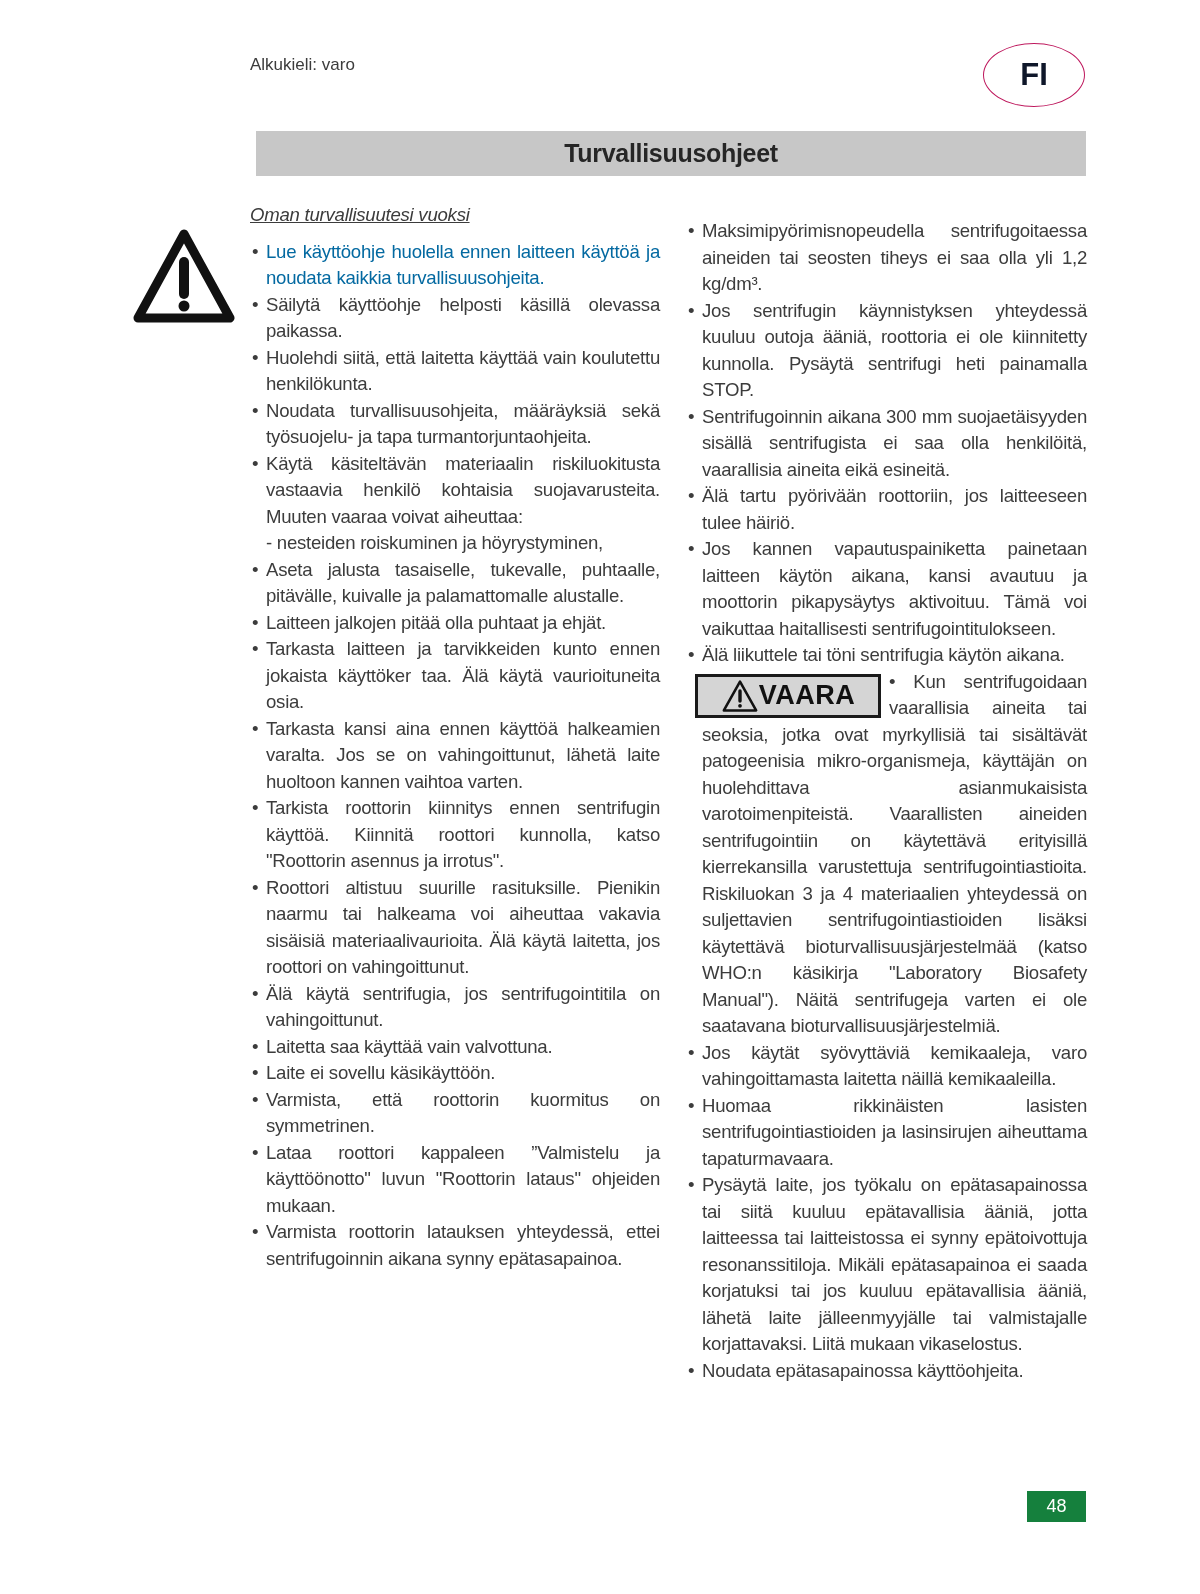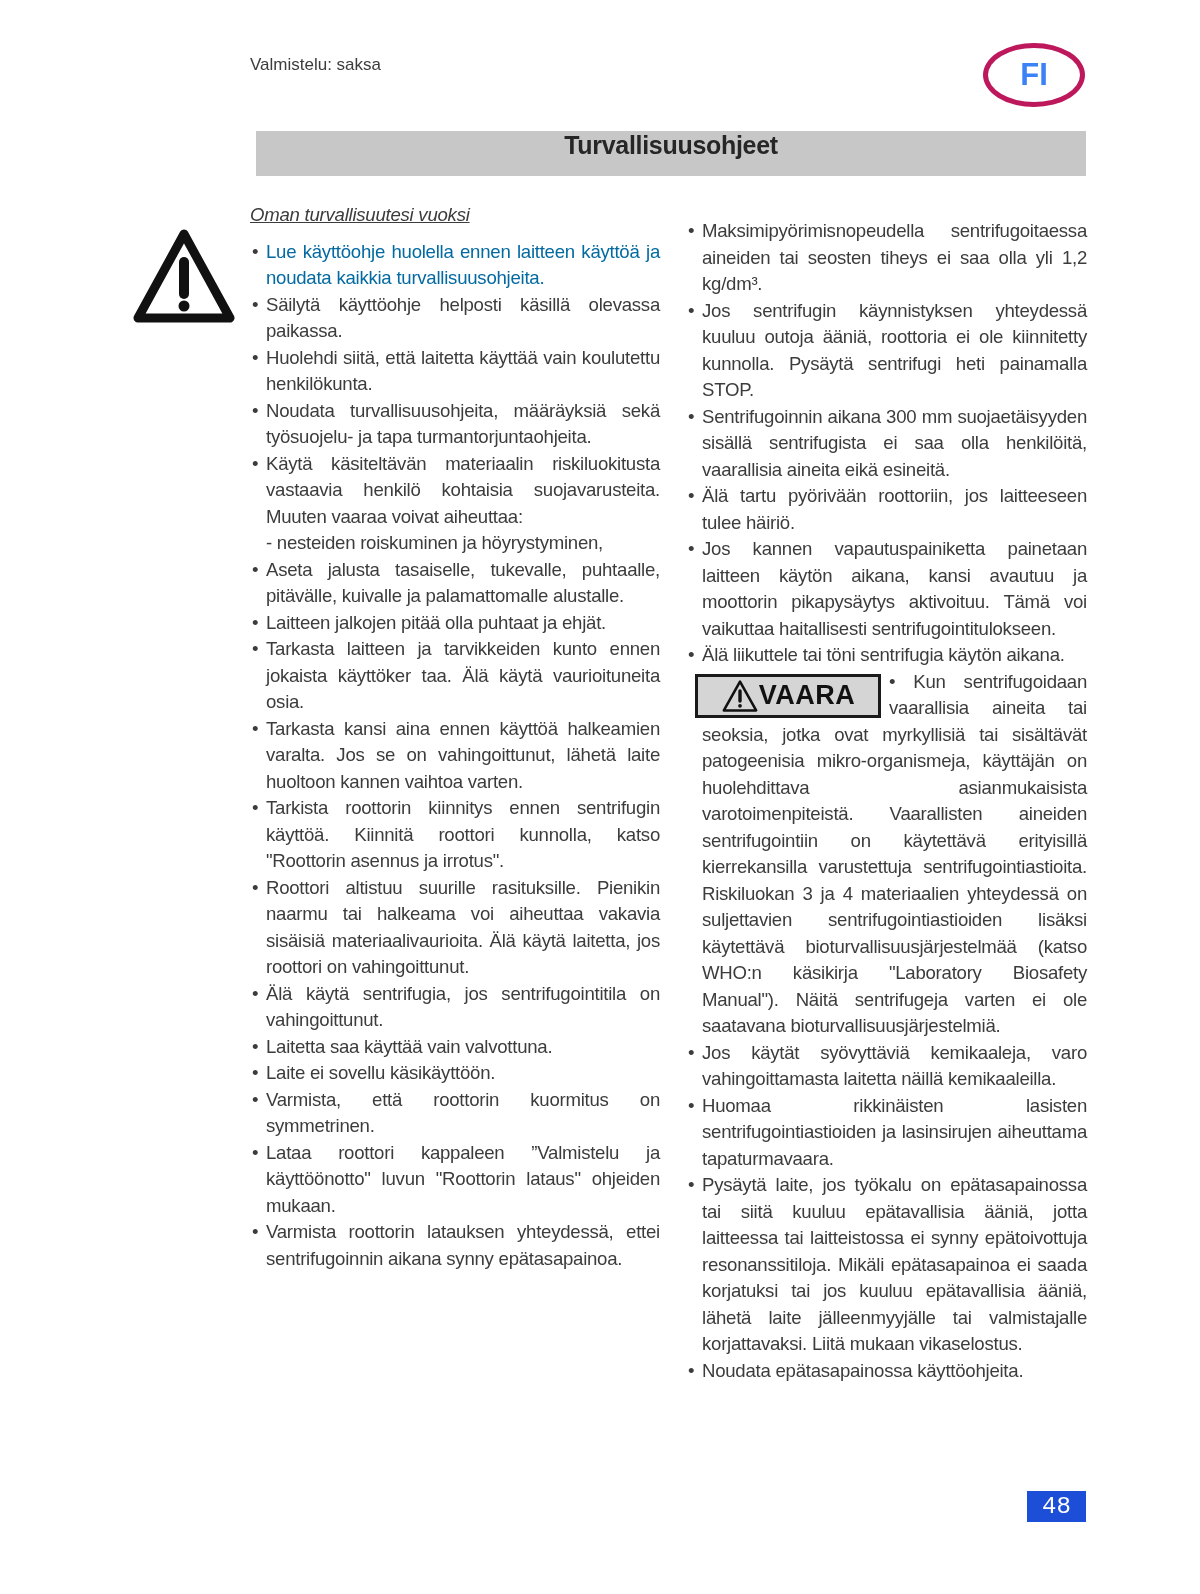--- a/index.html
+++ b/index.html
@@ -6,27 +6,27 @@
   body { background:#e9e9e9; font-family:"Liberation Sans", sans-serif; }
   .page {
     position:relative; width:1200px; height:1594px; background:#ffffff;
     margin:0 auto; overflow:hidden; color:#3c3c3c;
   }
   .header-left {
     position:absolute; left:250px; top:55px; font-size:17px; color:#3c3c3c;
   }
   .fi-badge {
     position:absolute; left:983px; top:43px; width:102px; height:64px;
-    border:5px solid #be185d; border-radius:50%;
+    border:1px solid #be185d; border-radius:50%;
     display:flex; align-items:center; justify-content:center;
-    font-size:31px; font-weight:bold; color:#3b82f6; letter-spacing:0px;
+    font-size:31px; font-weight:bold; color:#0f172a; letter-spacing:0px;
   }
   .title-bar {
     position:absolute; left:256px; top:131px; width:830px; height:45px;
-    background:#c7c7c7; display:flex; align-items:flex-start; justify-content:center;
+    background:#c7c7c7; display:flex; align-items:center; justify-content:center;
   }
   .title-bar .title {
     font-size:25px; font-weight:bold; color:#262626; letter-spacing:-0.3px;
   }
   .big-triangle {
     position:absolute; left:131px; top:226px; width:106px; height:102px;
   }
   .col {
     position:absolute; font-size:18.6px; line-height:26.5px; letter-spacing:-0.25px;
     color:#3c3c3c; text-align:justify;
@@ -52,30 +52,30 @@
     float:left; width:186px; height:44px; margin:5px 8px 4px -7px;
     background:#d5d5d5; border:3px solid #1a1a1a;
     display:flex; align-items:center; justify-content:center; 
   }
   .vaara-box .vaara-label {
     font-size:27px; font-weight:bold; color:#111; letter-spacing:0.5px;
   }
   .vaara-box svg { flex:0 0 auto; }
   .page-number {
     position:absolute; left:1027px; top:1491px; width:59px; height:31px;
-    background:#1d4ed8; color:#ffffff; font-size:24px;
-    display:flex; align-items:center; justify-content:center;font-family:Liberation Mono, monospace;
+    background:#15803d; color:#ffffff; font-size:18px;
+    display:flex; align-items:center; justify-content:center;
   }
 </style>
 </head>
 <body>
 
 <div class="page">
 
-  <div class="header-left">Valmistelu: saksa</div>
+  <div class="header-left">Alkukieli: varo</div>
 
   <div class="fi-badge">
     <span>FI</span>
   </div>
 
   <div class="title-bar">
     <span class="title">Turvallisuusohjeet</span>
   </div>
 
   <div class="big-triangle">

